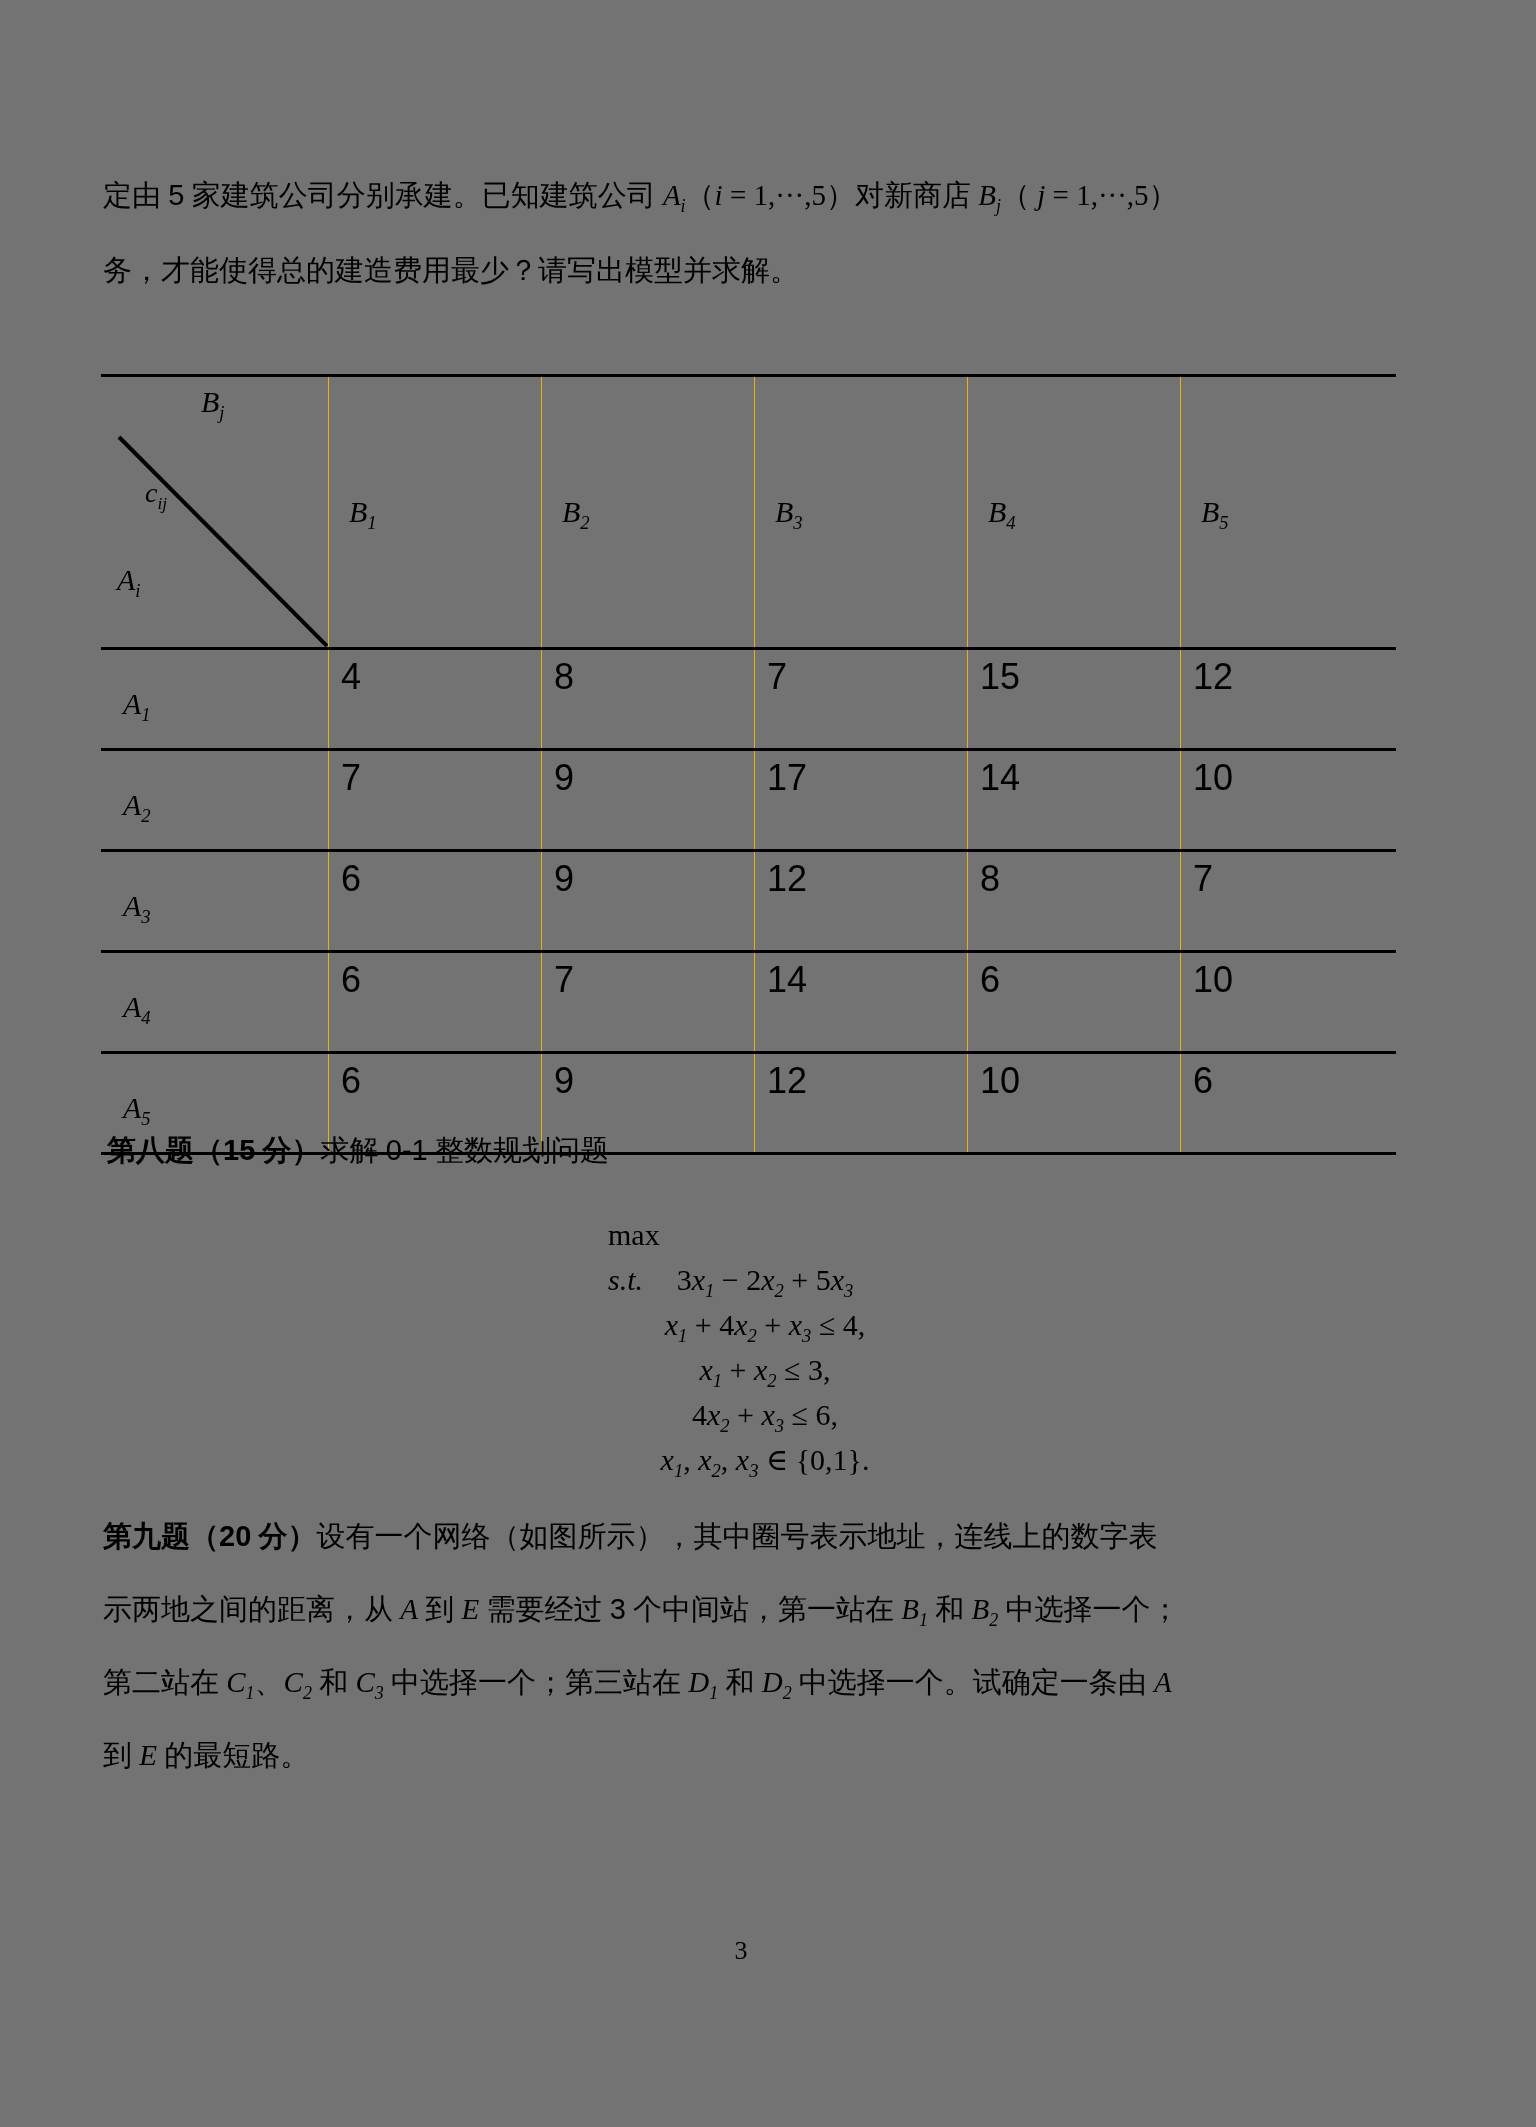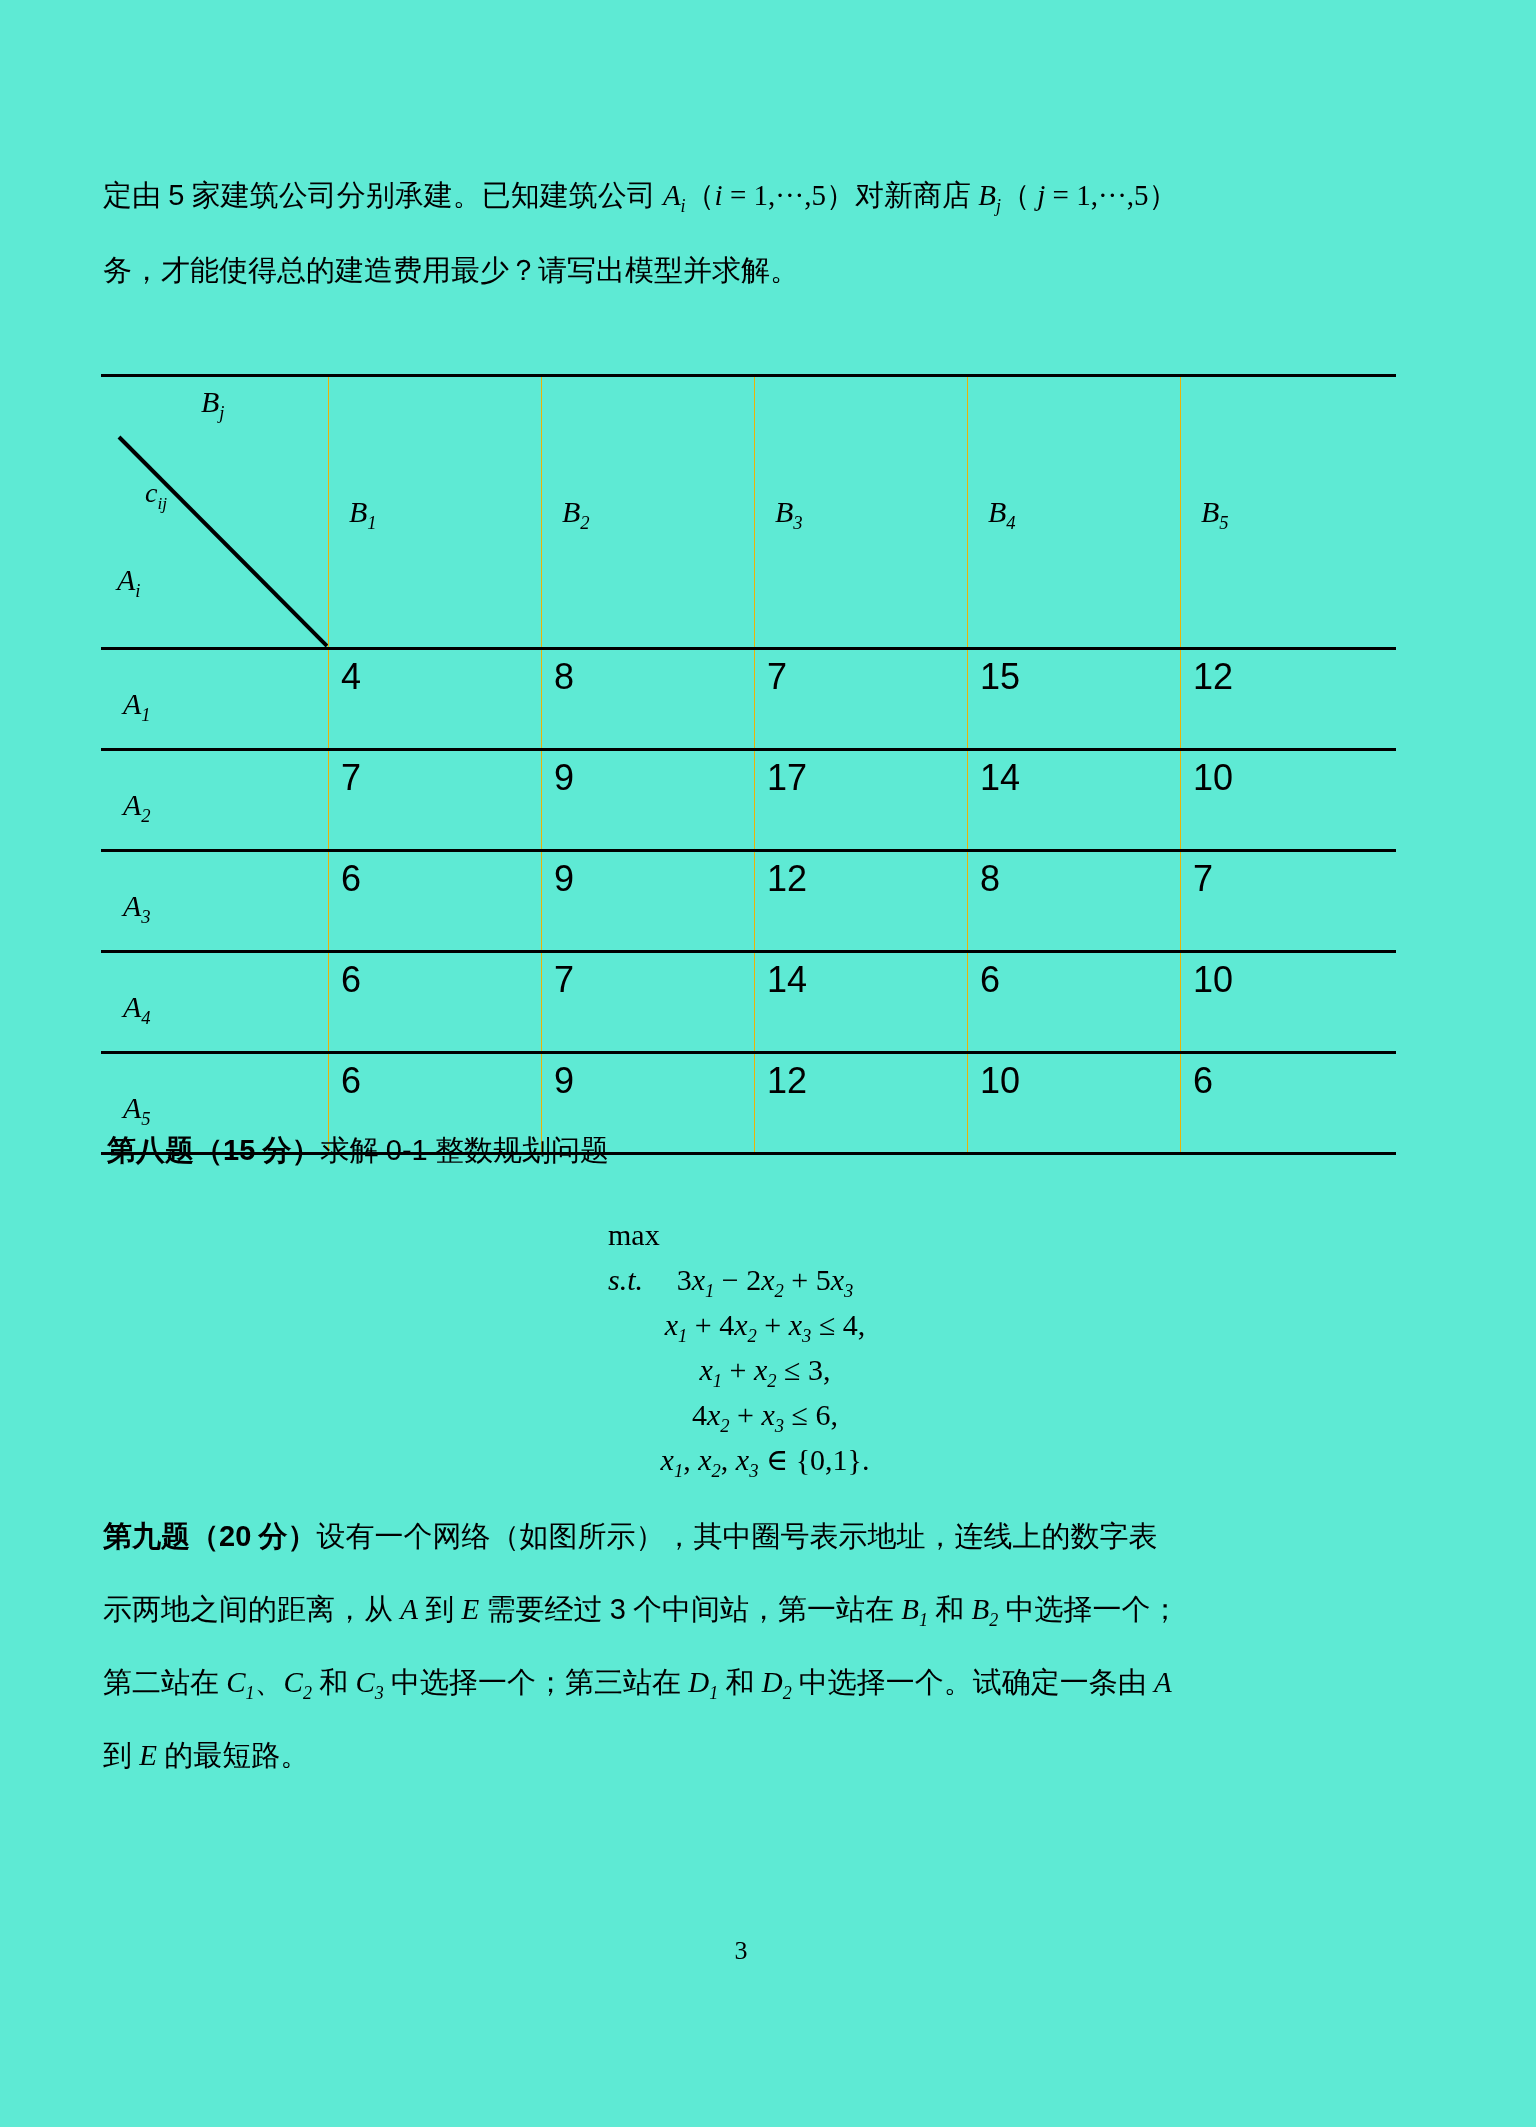--- a/index.html
+++ b/index.html
@@ -1,19 +1,19 @@
 <!DOCTYPE html>
 <html><head>
 <meta charset="utf-8">
 <style>
   html,body{margin:0;padding:0;background:#ffffff;}
   .page{
     position:relative;
     width:1536px;height:2127px;
-    background:#5eead4;color:#000;
+    background:#737373;color:#000;
     font-family:"Liberation Serif","DejaVu Serif",serif;
     overflow:hidden;
   }
   .it{font-style:italic;}
   .bd{font-weight:bold;}
   .sf{font-family:"Liberation Sans","DejaVu Sans",sans-serif;}
   sub{font-size:0.62em;line-height:0;}
   .para{position:absolute;font-size:29px;}
   #para1{top:158px;left:103px;width:1345px;line-height:75px;}
   #p8-heading{top:1128px;left:107px;width:1345px;line-height:44px;}

